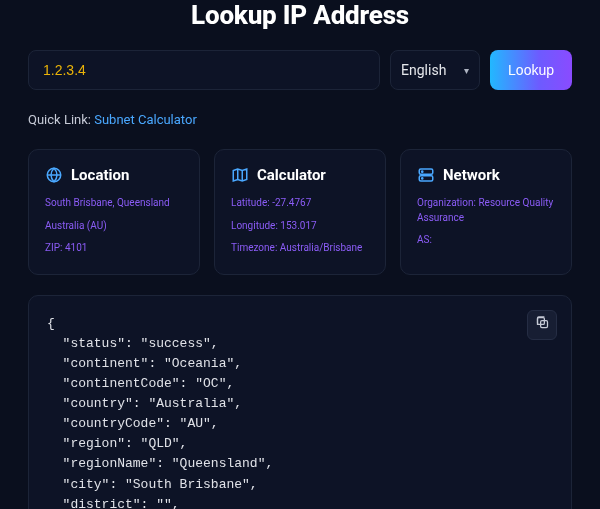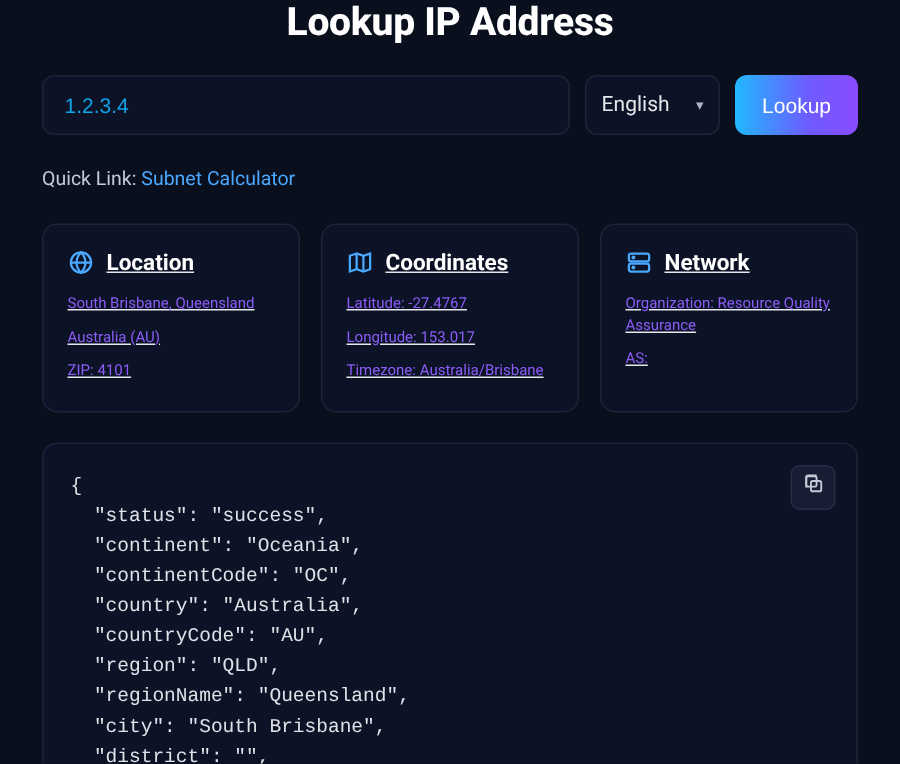--- a/index.html
+++ b/index.html
@@ -24,21 +24,21 @@
   .search-row {
     display: flex;
     gap: 10px;
     margin-bottom: 22px;
   }
   .ip-input {
     flex: 1;
     background: #0d1326;
     border: 1px solid #1c2438;
     border-radius: 8px;
-    color: #0ea5e9;
+    color: #eab308;
     font-size: 14px;
     padding: 11px 14px;
     outline: none;
   }
   .lang-select {
     width: 90px;
     background: #0d1326;
     border: 1px solid #1c2438;
     border-radius: 8px;
     color: #e5e7eb;
@@ -66,21 +66,20 @@
     margin-bottom: 22px;
   }
   .quick-link-row a {
     color: #4aa8ff;
     text-decoration: none;
   }
   .cards-row {
     display: flex;
     gap: 14px;
     margin-bottom: 20px;
-    text-decoration: underline;
   }
   .card {
     flex: 1;
     background: #0d1326;
     border: 1px solid #1c2438;
     border-radius: 10px;
     padding: 16px 16px 18px 16px;
   }
   .card-header {
     display: flex;
@@ -173,21 +172,21 @@
 
   <div class="card">
     <div class="card-header">
       <span class="ico">
         <svg viewBox="0 0 24 24" fill="none" stroke="#4aa8ff" stroke-width="2">
           <path d="M9 4 L3 6 L3 20 L9 18 L15 20 L21 18 L21 4 L15 6 L9 4 Z"></path>
           <path d="M9 4 L9 18"></path>
             <path d="M15 6 L15 20"></path>
         </svg>
       </span>
-      <span class="card-title">Coordinates</span>
+      <span class="card-title">Calculator</span>
     </div>
     <div class="card-body">
       <div class="kv">Latitude: -27.4767</div>
       <div class="kv">Longitude: 153.017</div>
       <div class="kv">Timezone: Australia/Brisbane</div>
     </div>
   </div>
 
   <div class="card">
     <div class="card-header">

